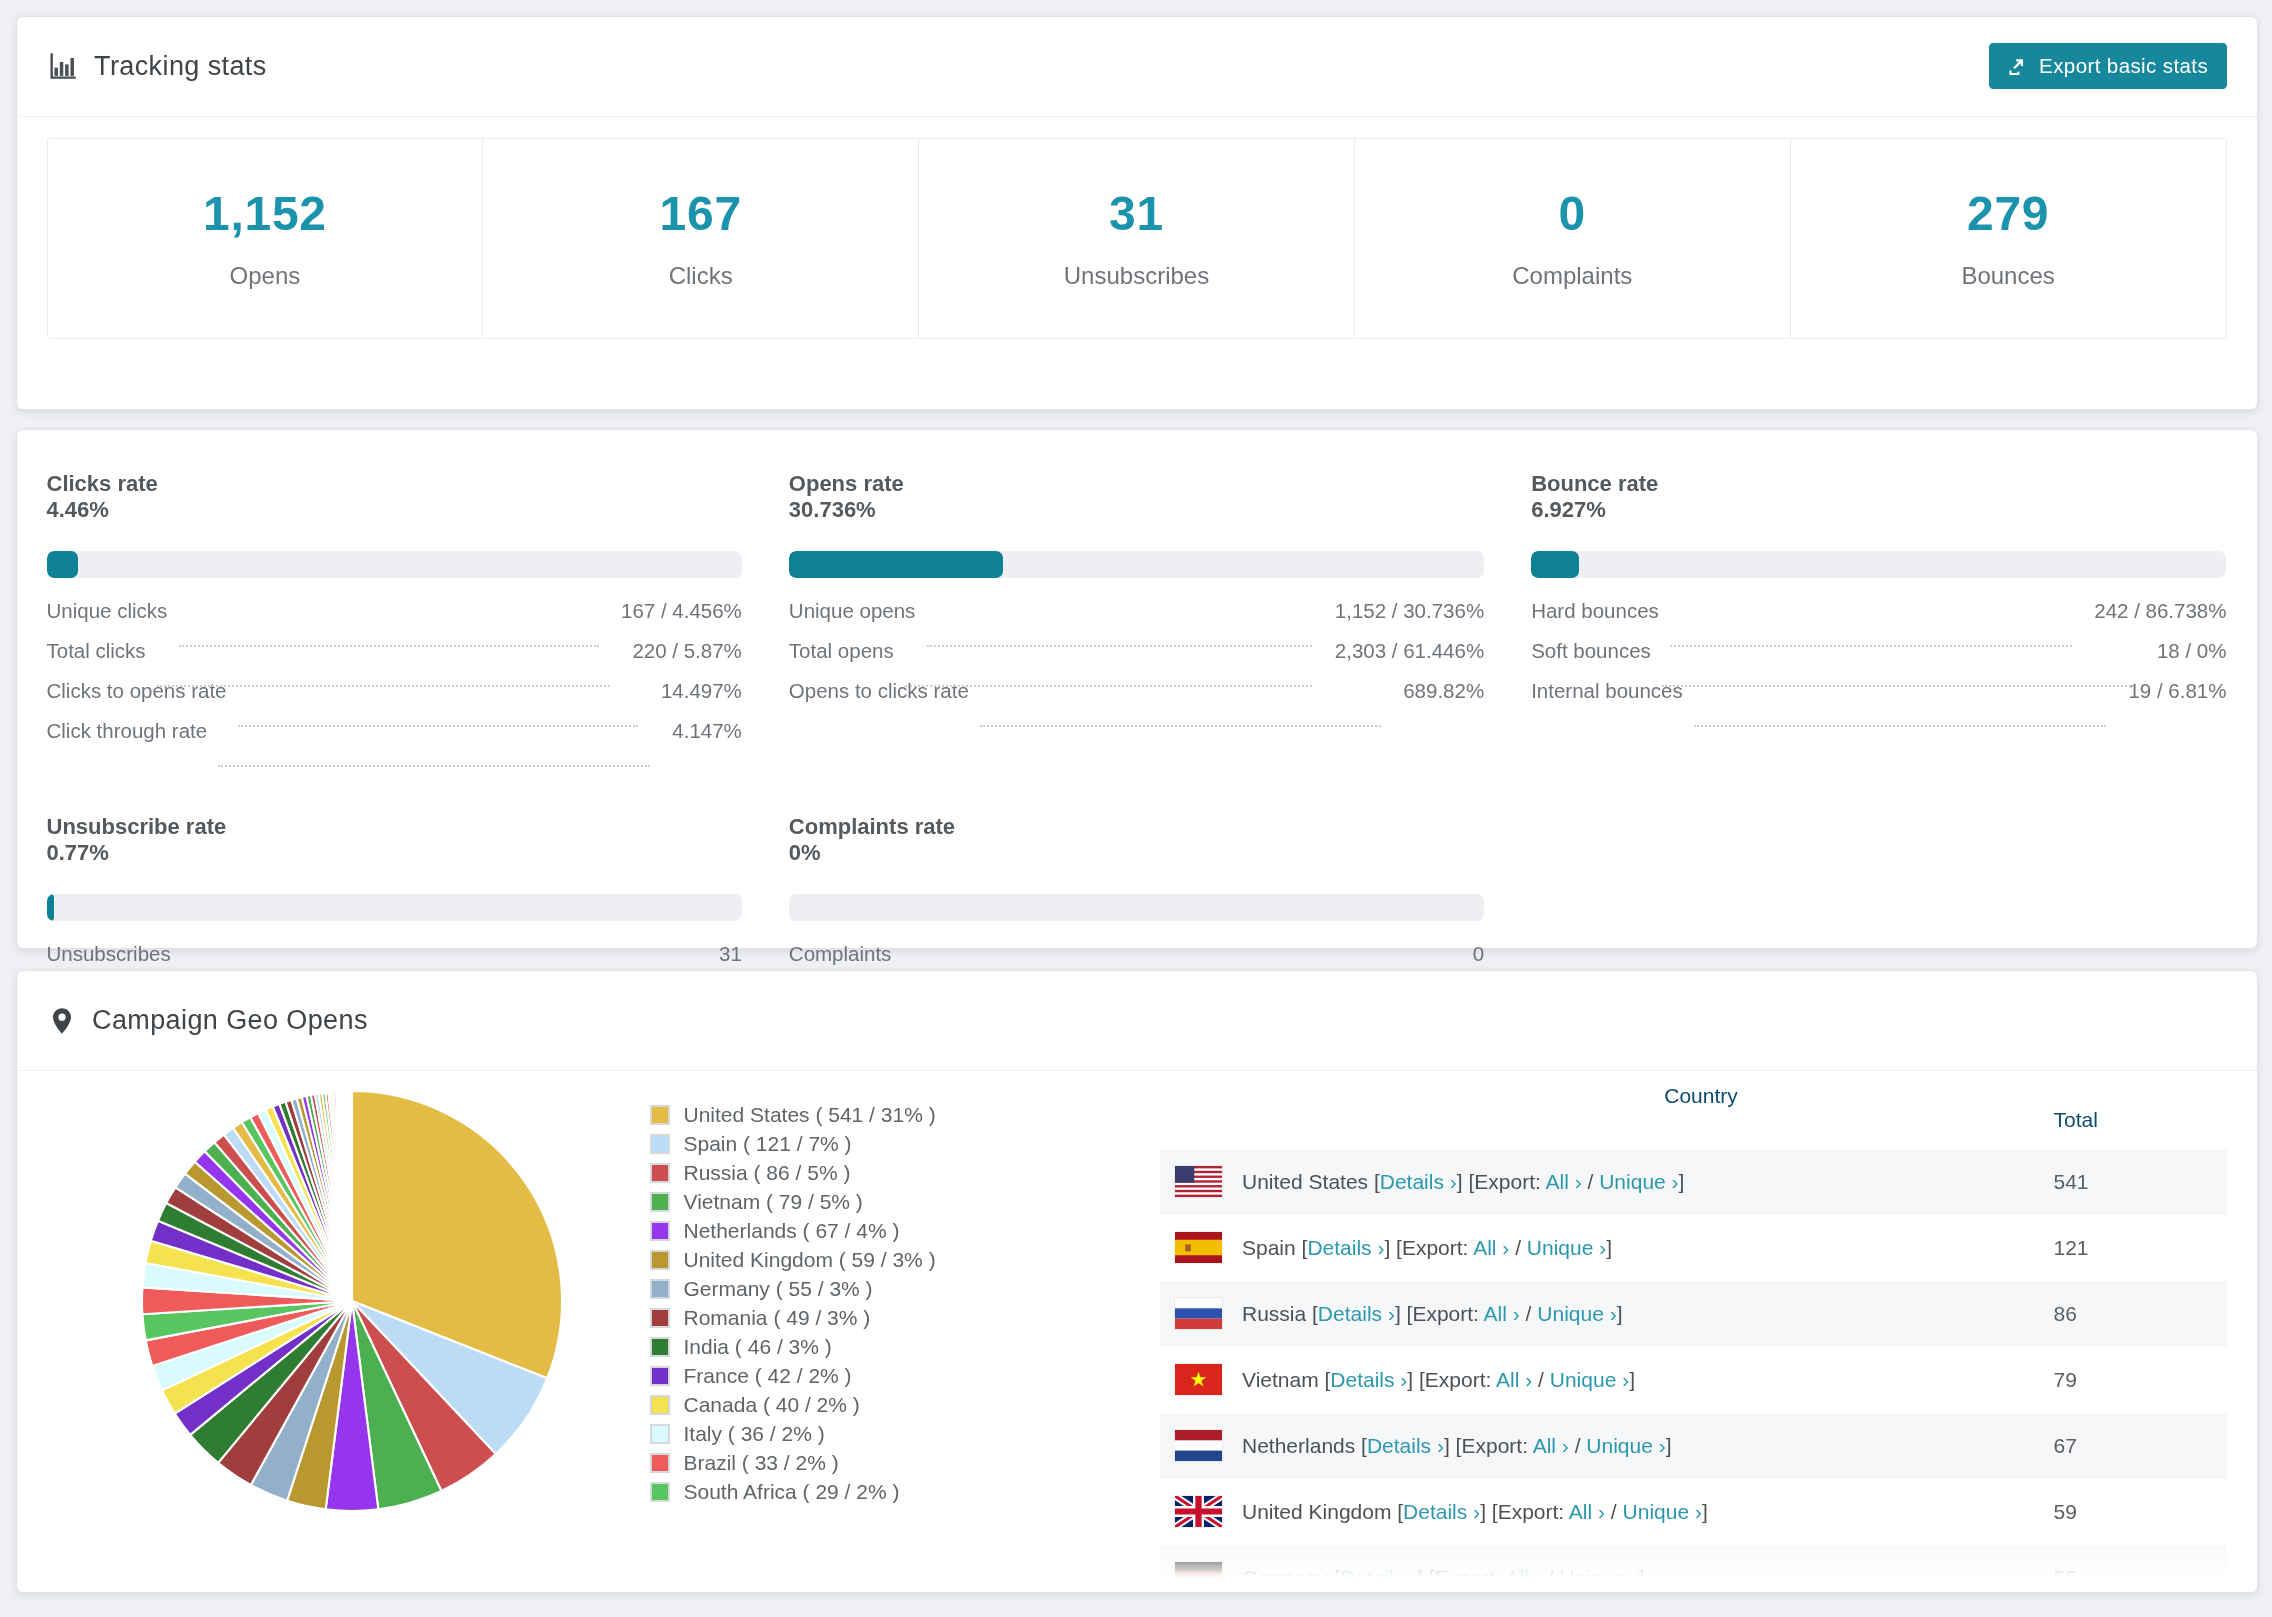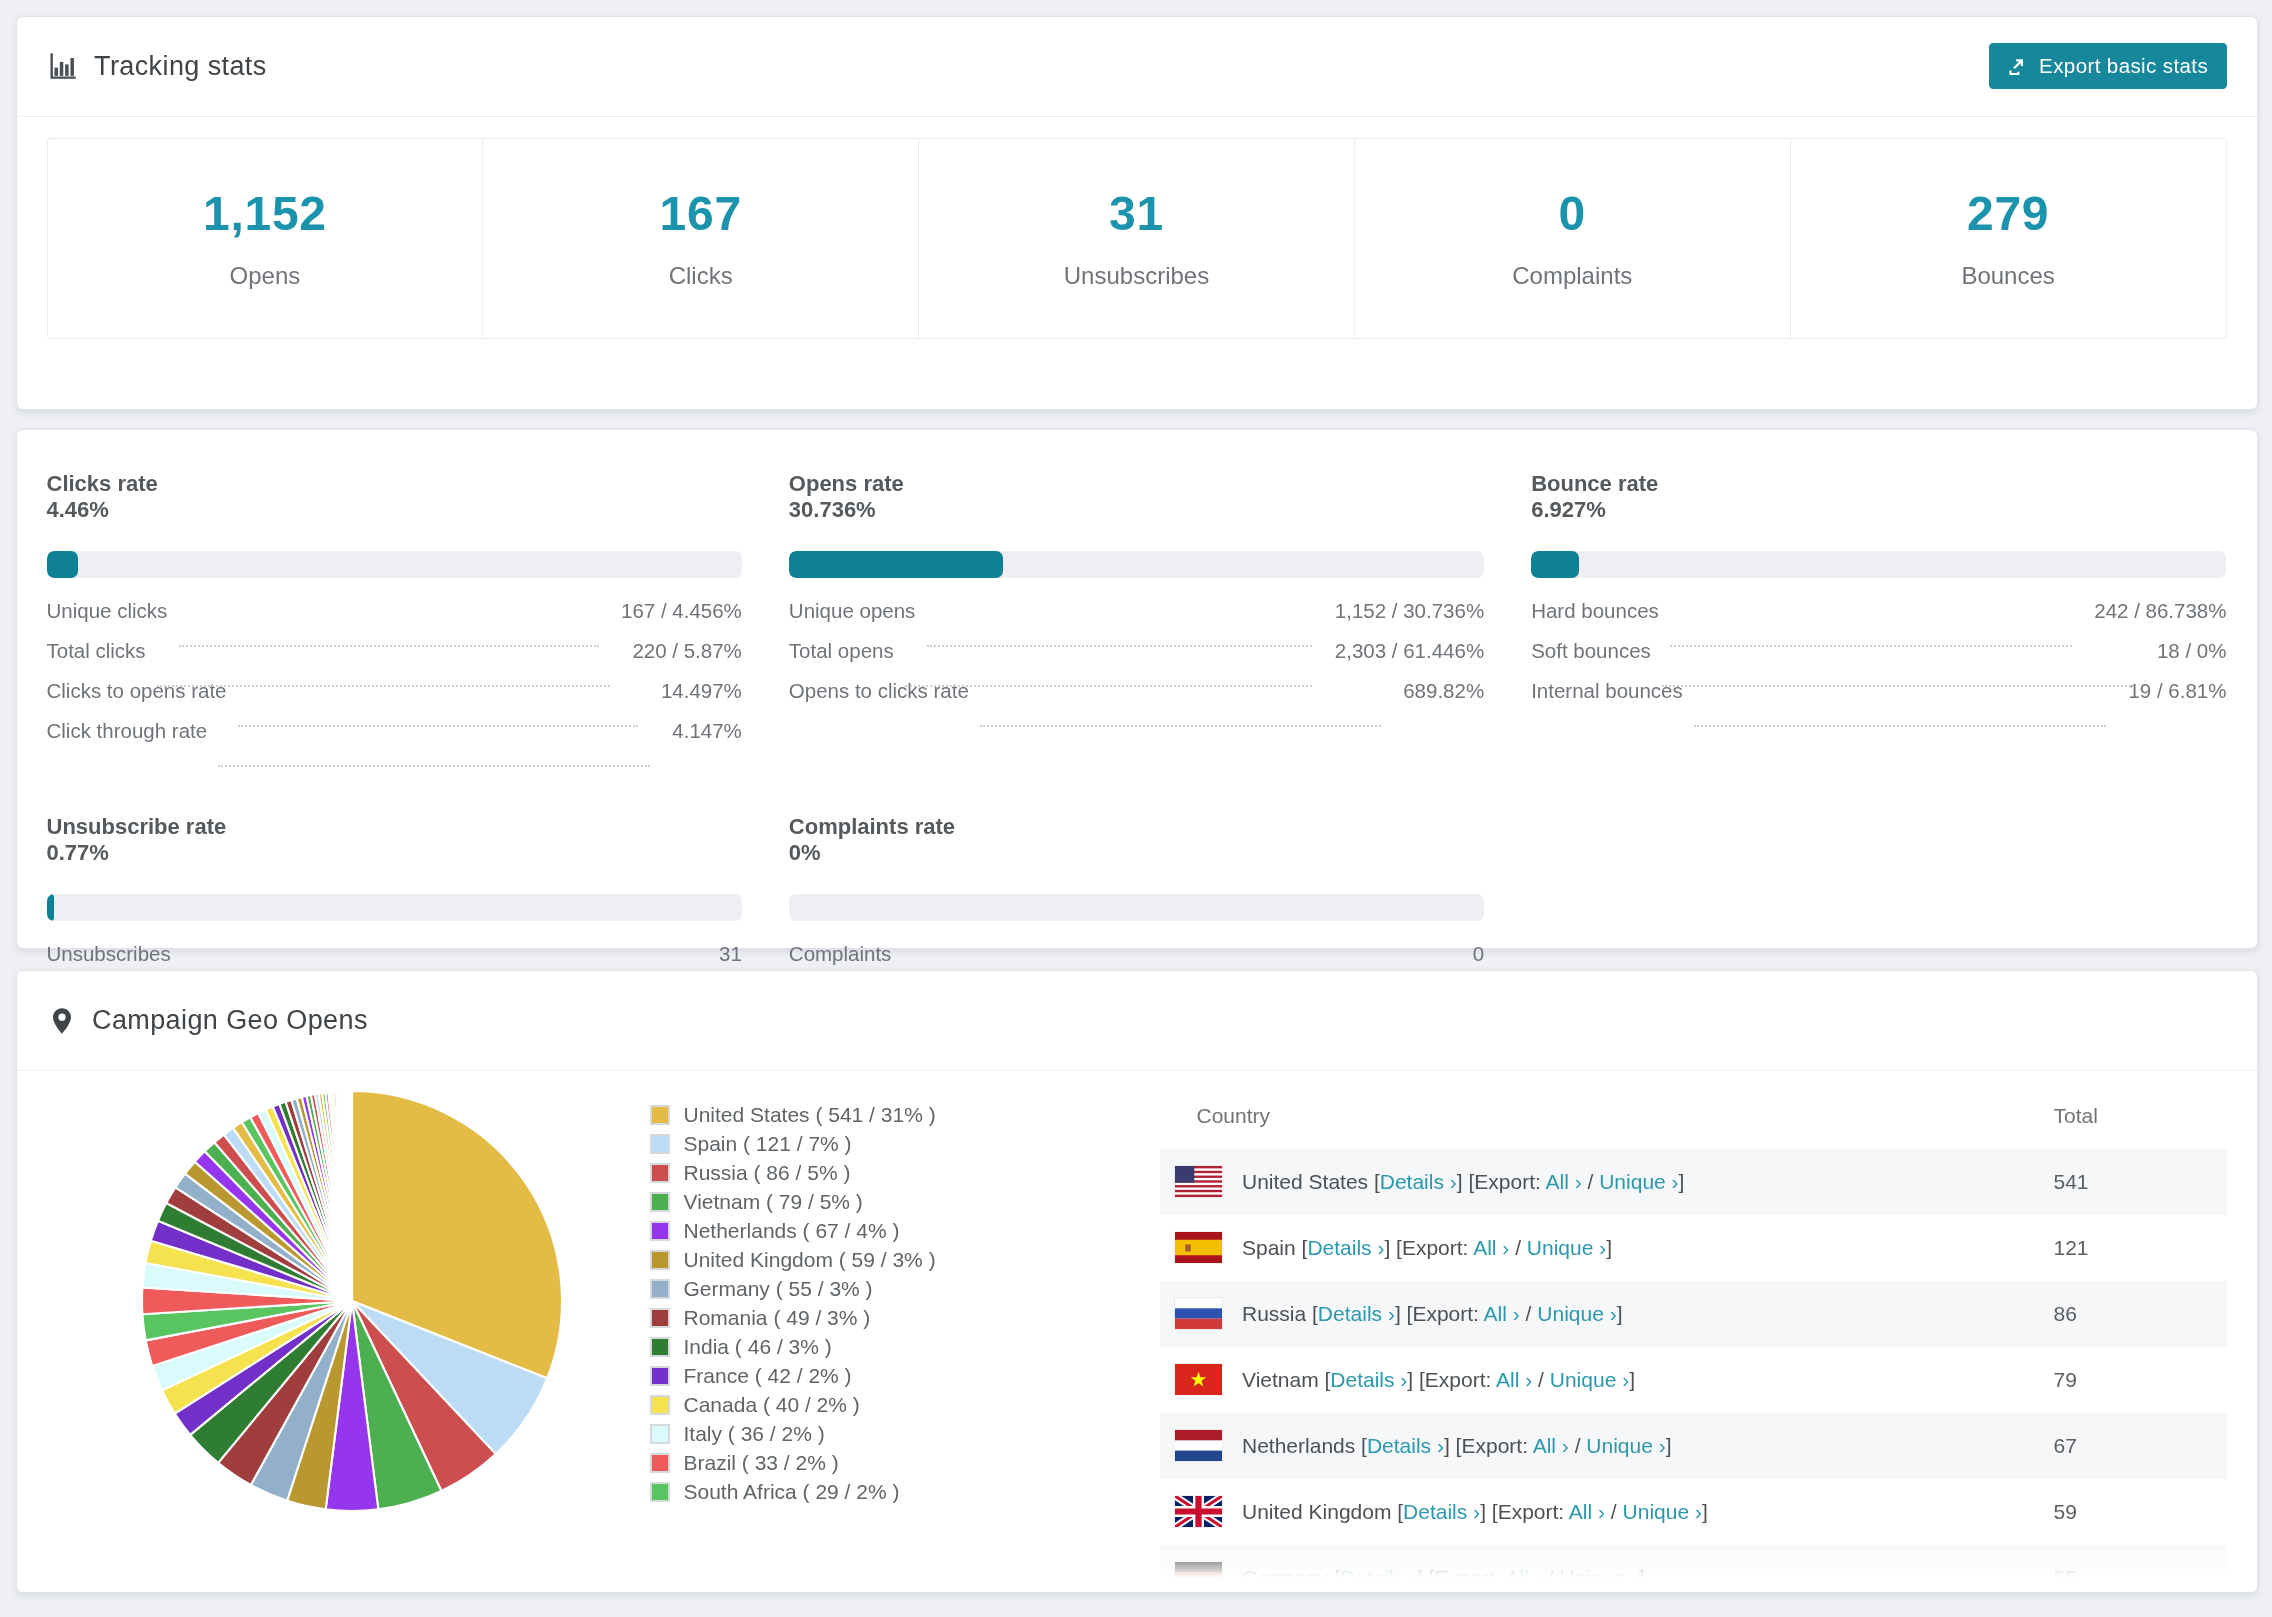--- a/index.html
+++ b/index.html
@@ -69,21 +69,21 @@
 
   
   .geo-content { display:flex; align-items:flex-start; padding:12.7px 30px 0; position:relative; }
   .pie-wrap { width:434px; height:434px; margin-left:88px; flex:none; }
   .legend { margin-left:81px; margin-top:17px; flex:none; }
   .legend-item { display:flex; align-items:center; height:29px; cursor:pointer; }
   .swatch { width:20px; height:20px; border:2.1px solid #d6d9dc; margin-right:14px; flex:none; }
   .legend-label { font-size:21px; color:#5f6468; white-space:nowrap; }
 
   .geo-table { margin-left:auto; width:1067px; font-size:21px; }
-  .gt-head { display:flex; align-items:center; height:65px; padding:0 21px 0 37px; color:#737373; }
+  .gt-head { display:flex; align-items:center; height:65px; padding:0 21px 0 37px; color:#0c4a6e;flex-direction:column; }
   .gt-row  { display:flex; align-items:center; height:66px; padding:0 21px 0 15.5px; }
   .gt-row.striped { background:#f6f7f9; }
   .flag { width:47px; height:31px; margin-right:20px; flex:none; box-shadow:0 0 0 0.7px rgba(0,0,0,.08); }
   .country-cell { white-space:nowrap; color:#4c5156; }
   .lnk { color:#2b98ae; cursor:pointer; text-decoration:none; }
   .col-total { margin-left:auto; width:152px; flex:none; }
   .gt-row .col-total { color:#595e63; }
 
   .geo-fade {
     position:absolute; left:0; right:0; bottom:0; height:56px;

